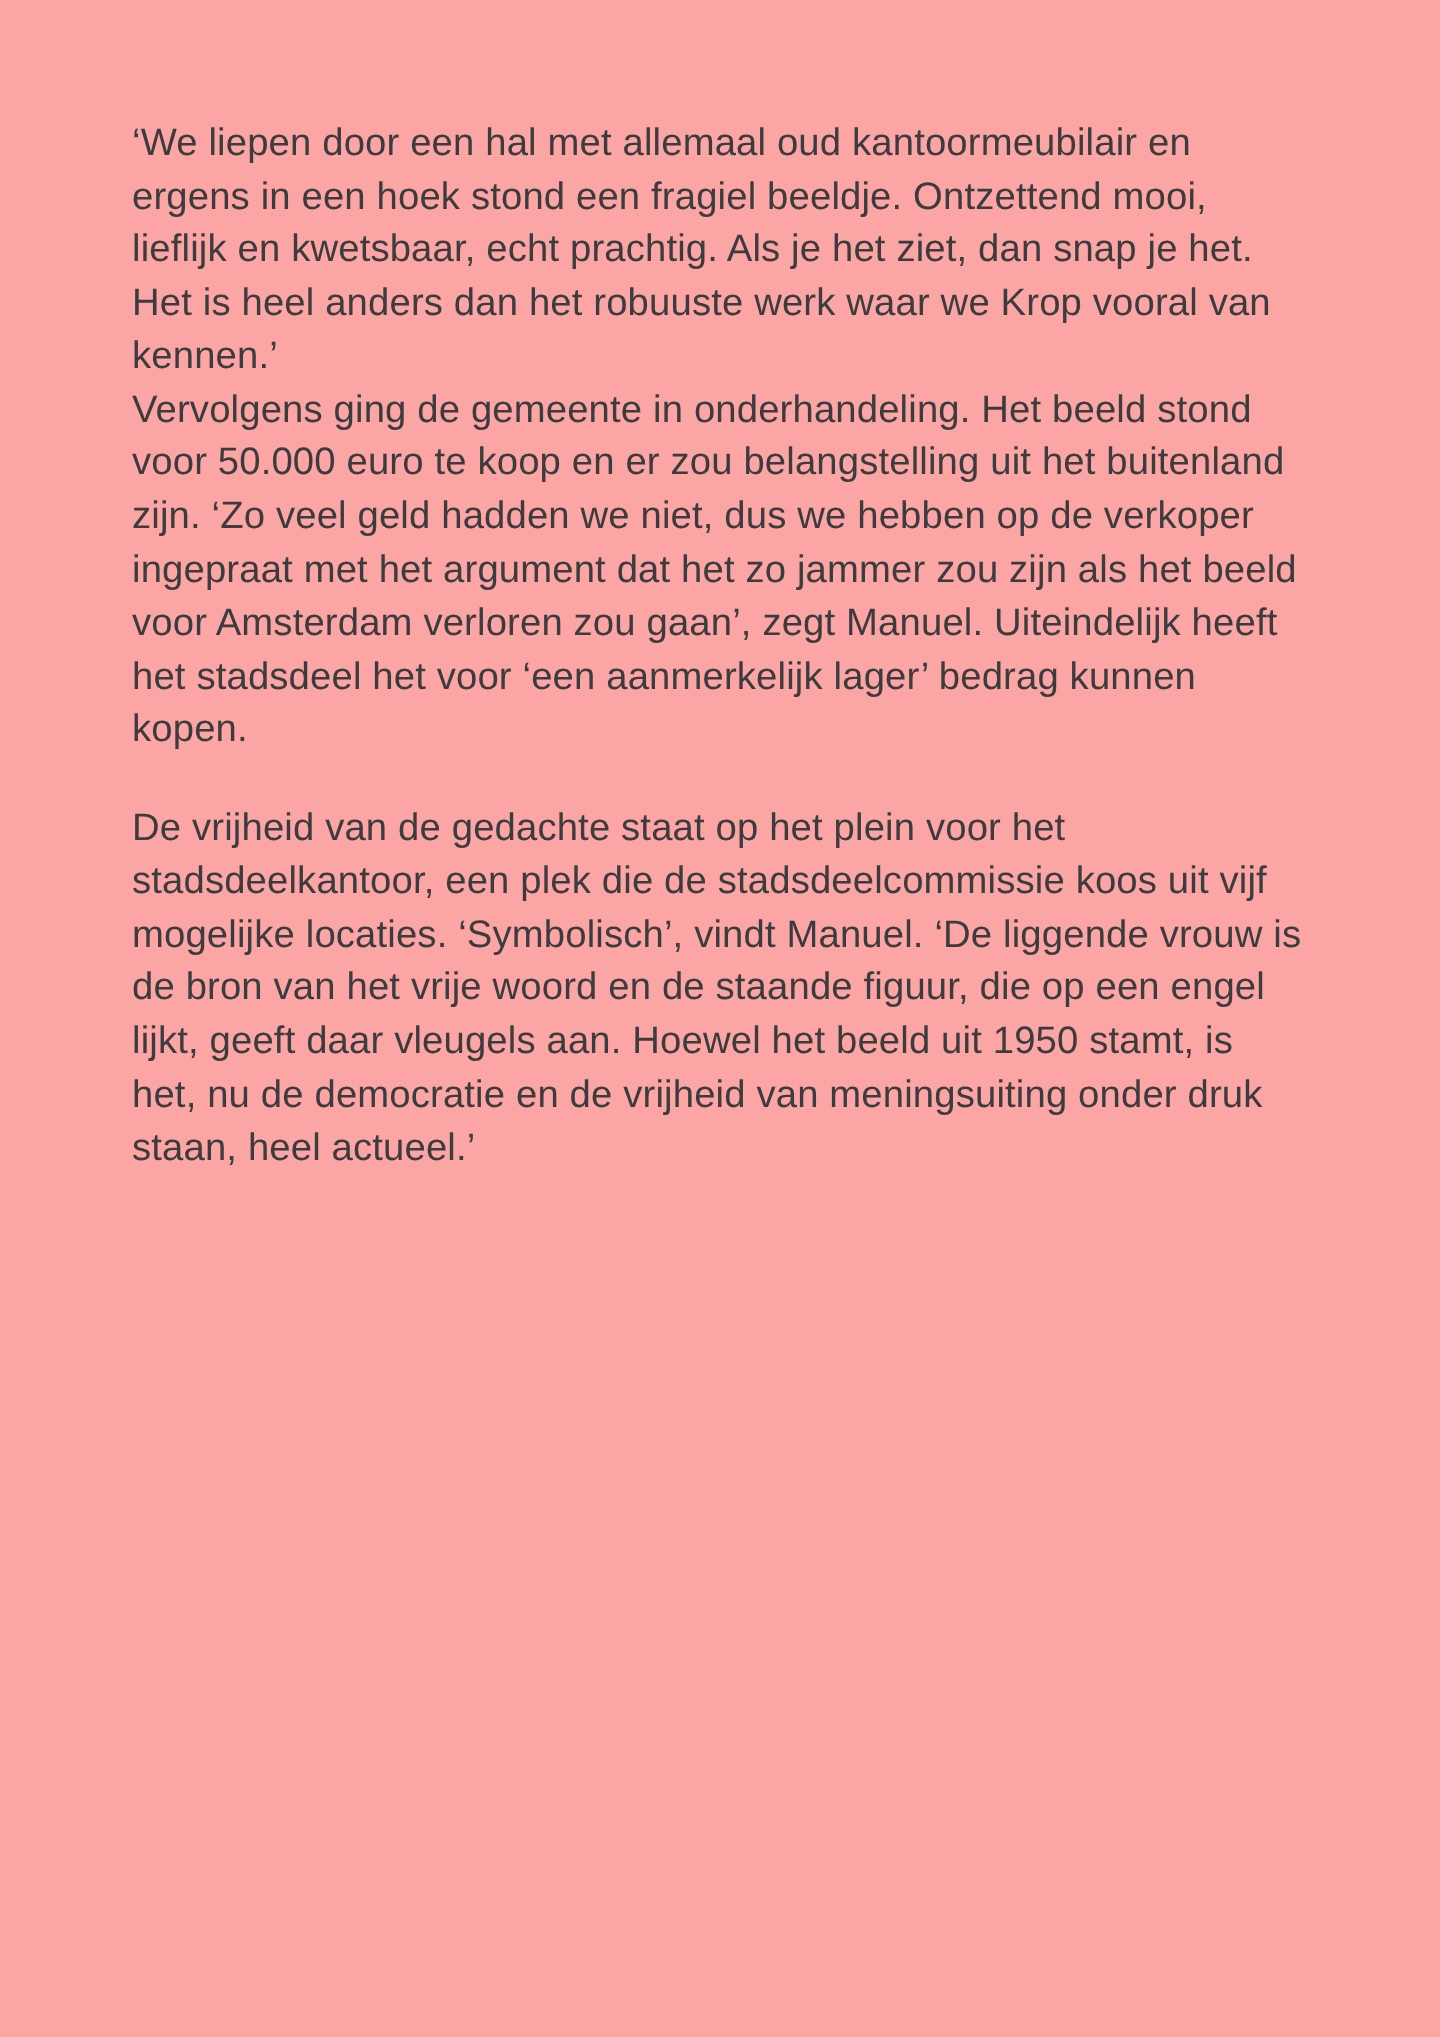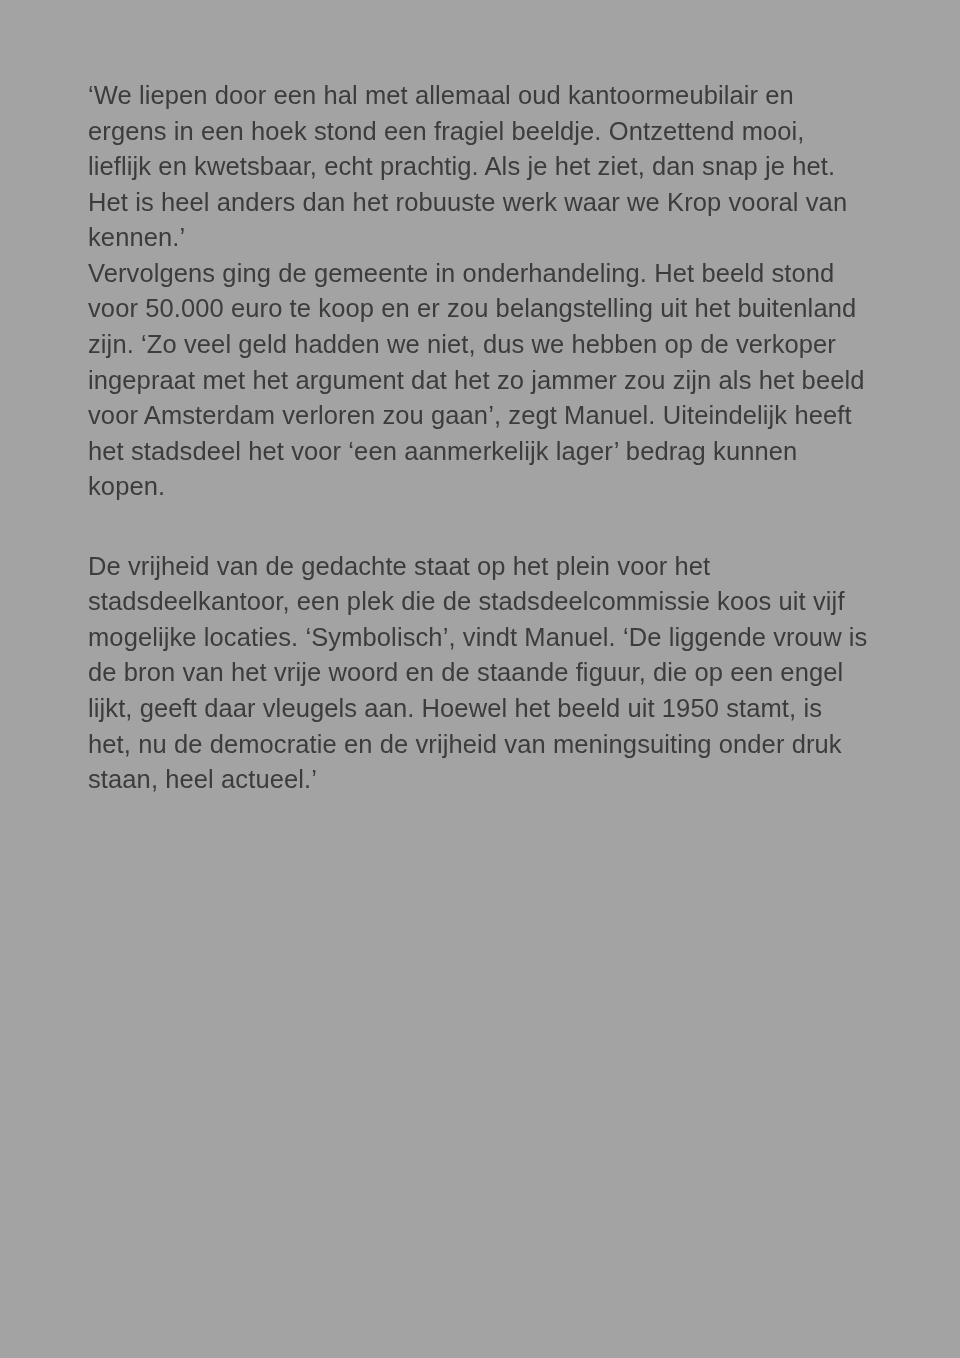--- a/index.html
+++ b/index.html
@@ -12,41 +12,41 @@
     height: 1358px;
     font-family: "Liberation Sans", sans-serif;
     color: #3a3a3c;
     -webkit-font-smoothing: antialiased;
   }
   .page {
     box-sizing: border-box;
     width: 960px;
     height: 1358px;
     padding: 78px 90px 0 88px;
-    background: #a3a3a3;
+    background: #fca5a5;
   }
   .article {
     max-width: 790px;
   }
   .para {
     margin: 0 0 0 0;
     font-size: 25.5px;
     line-height: 1.395;
     letter-spacing: 0.004em;
     color: #3c3c3e;
     font-weight: 400;
     text-align: left;
   }
   .para + .para {
     margin-top: 0;
   }
   .para.gap {
   }
   .para.gap-large {
-    margin-top: 44px;
+    margin-top: 30px;
   }
 </style>
 </head>
 <body>
 
 <div class="page">
   <article class="article">
     <p class="para">‘We liepen door een hal met allemaal oud kantoormeubilair en ergens in een hoek stond een fragiel beeldje. Ontzettend mooi, lieflijk en kwetsbaar, echt prachtig. Als je het ziet, dan snap je het. Het is heel anders dan het robuuste werk waar we Krop vooral van kennen.’</p>
     <p class="para gap">Vervolgens ging de gemeente in onderhandeling. Het beeld stond voor 50.000 euro te koop en er zou belangstelling uit het buitenland zijn. ‘Zo veel geld hadden we niet, dus we hebben op de verkoper ingepraat met het argument dat het zo jammer zou zijn als het beeld voor Amsterdam verloren zou gaan’, zegt Manuel. Uiteindelijk heeft het stadsdeel het voor ‘een aanmerkelijk lager’ bedrag kunnen kopen.</p>
     <p class="para gap-large">De vrijheid van de gedachte staat op het plein voor het stadsdeelkantoor, een plek die de stadsdeelcommissie koos uit vijf mogelijke locaties. ‘Symbolisch’, vindt Manuel. ‘De liggende vrouw is de bron van het vrije woord en de staande figuur, die op een engel lijkt, geeft daar vleugels aan. Hoewel het beeld uit 1950 stamt, is het, nu de democratie en de vrijheid van meningsuiting onder druk staan, heel actueel.’</p>

